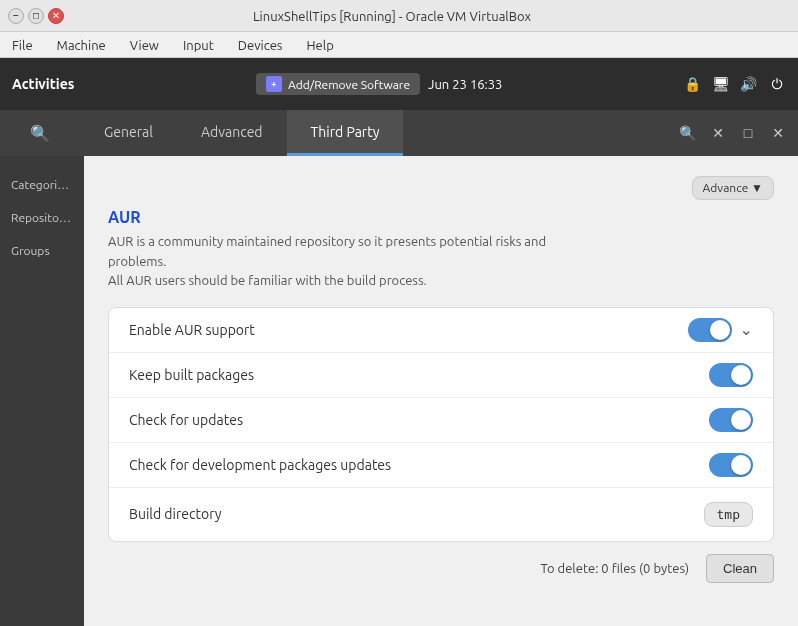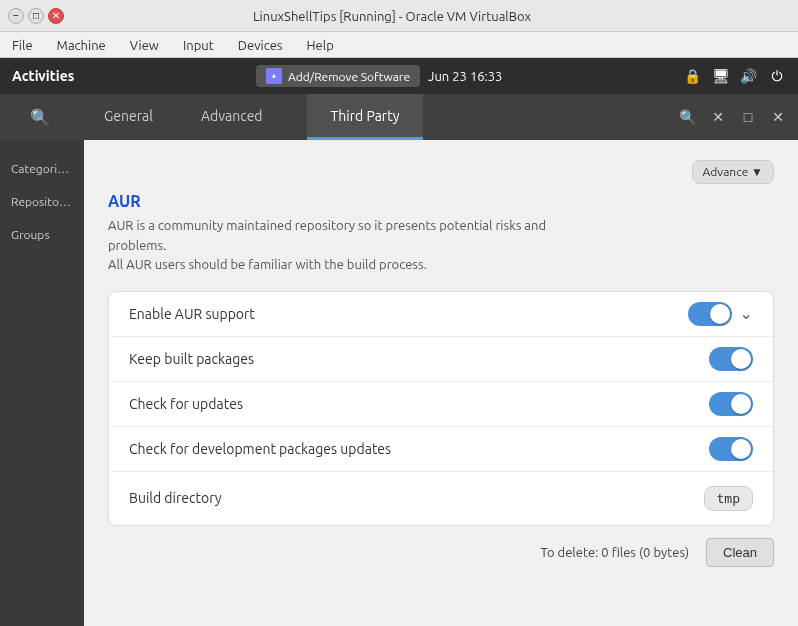--- a/index.html
+++ b/index.html
@@ -59,21 +59,21 @@
     .menu-item {
       font-size: 13px;
       color: #333;
       cursor: pointer;
       padding: 2px 4px;
     }
 
     
     .os-top-bar {
       background: #2d2d2d;
-      height: 36px;
+      height: 52px;
       display: flex;
       align-items: center;
       justify-content: space-between;
       padding: 0 12px;
       color: white;
     }
     .os-activities {
       font-size: 14px;
       font-weight: 600;
       cursor: pointer;
@@ -163,21 +163,20 @@
       align-items: center;
       font-size: 14px;
       cursor: pointer;
       color: #ccc;
       border-bottom: 3px solid transparent;
     }
     .tab.active {
       color: white;
       background: #505050;
       border-bottom: 3px solid #5b9bd5;
-      margin-left: 20px;
     }
     .header-actions {
       display: flex;
       align-items: center;
       gap: 2px;
       padding: 0 6px;
     }
     .header-btn {
       width: 28px;
       height: 28px;

